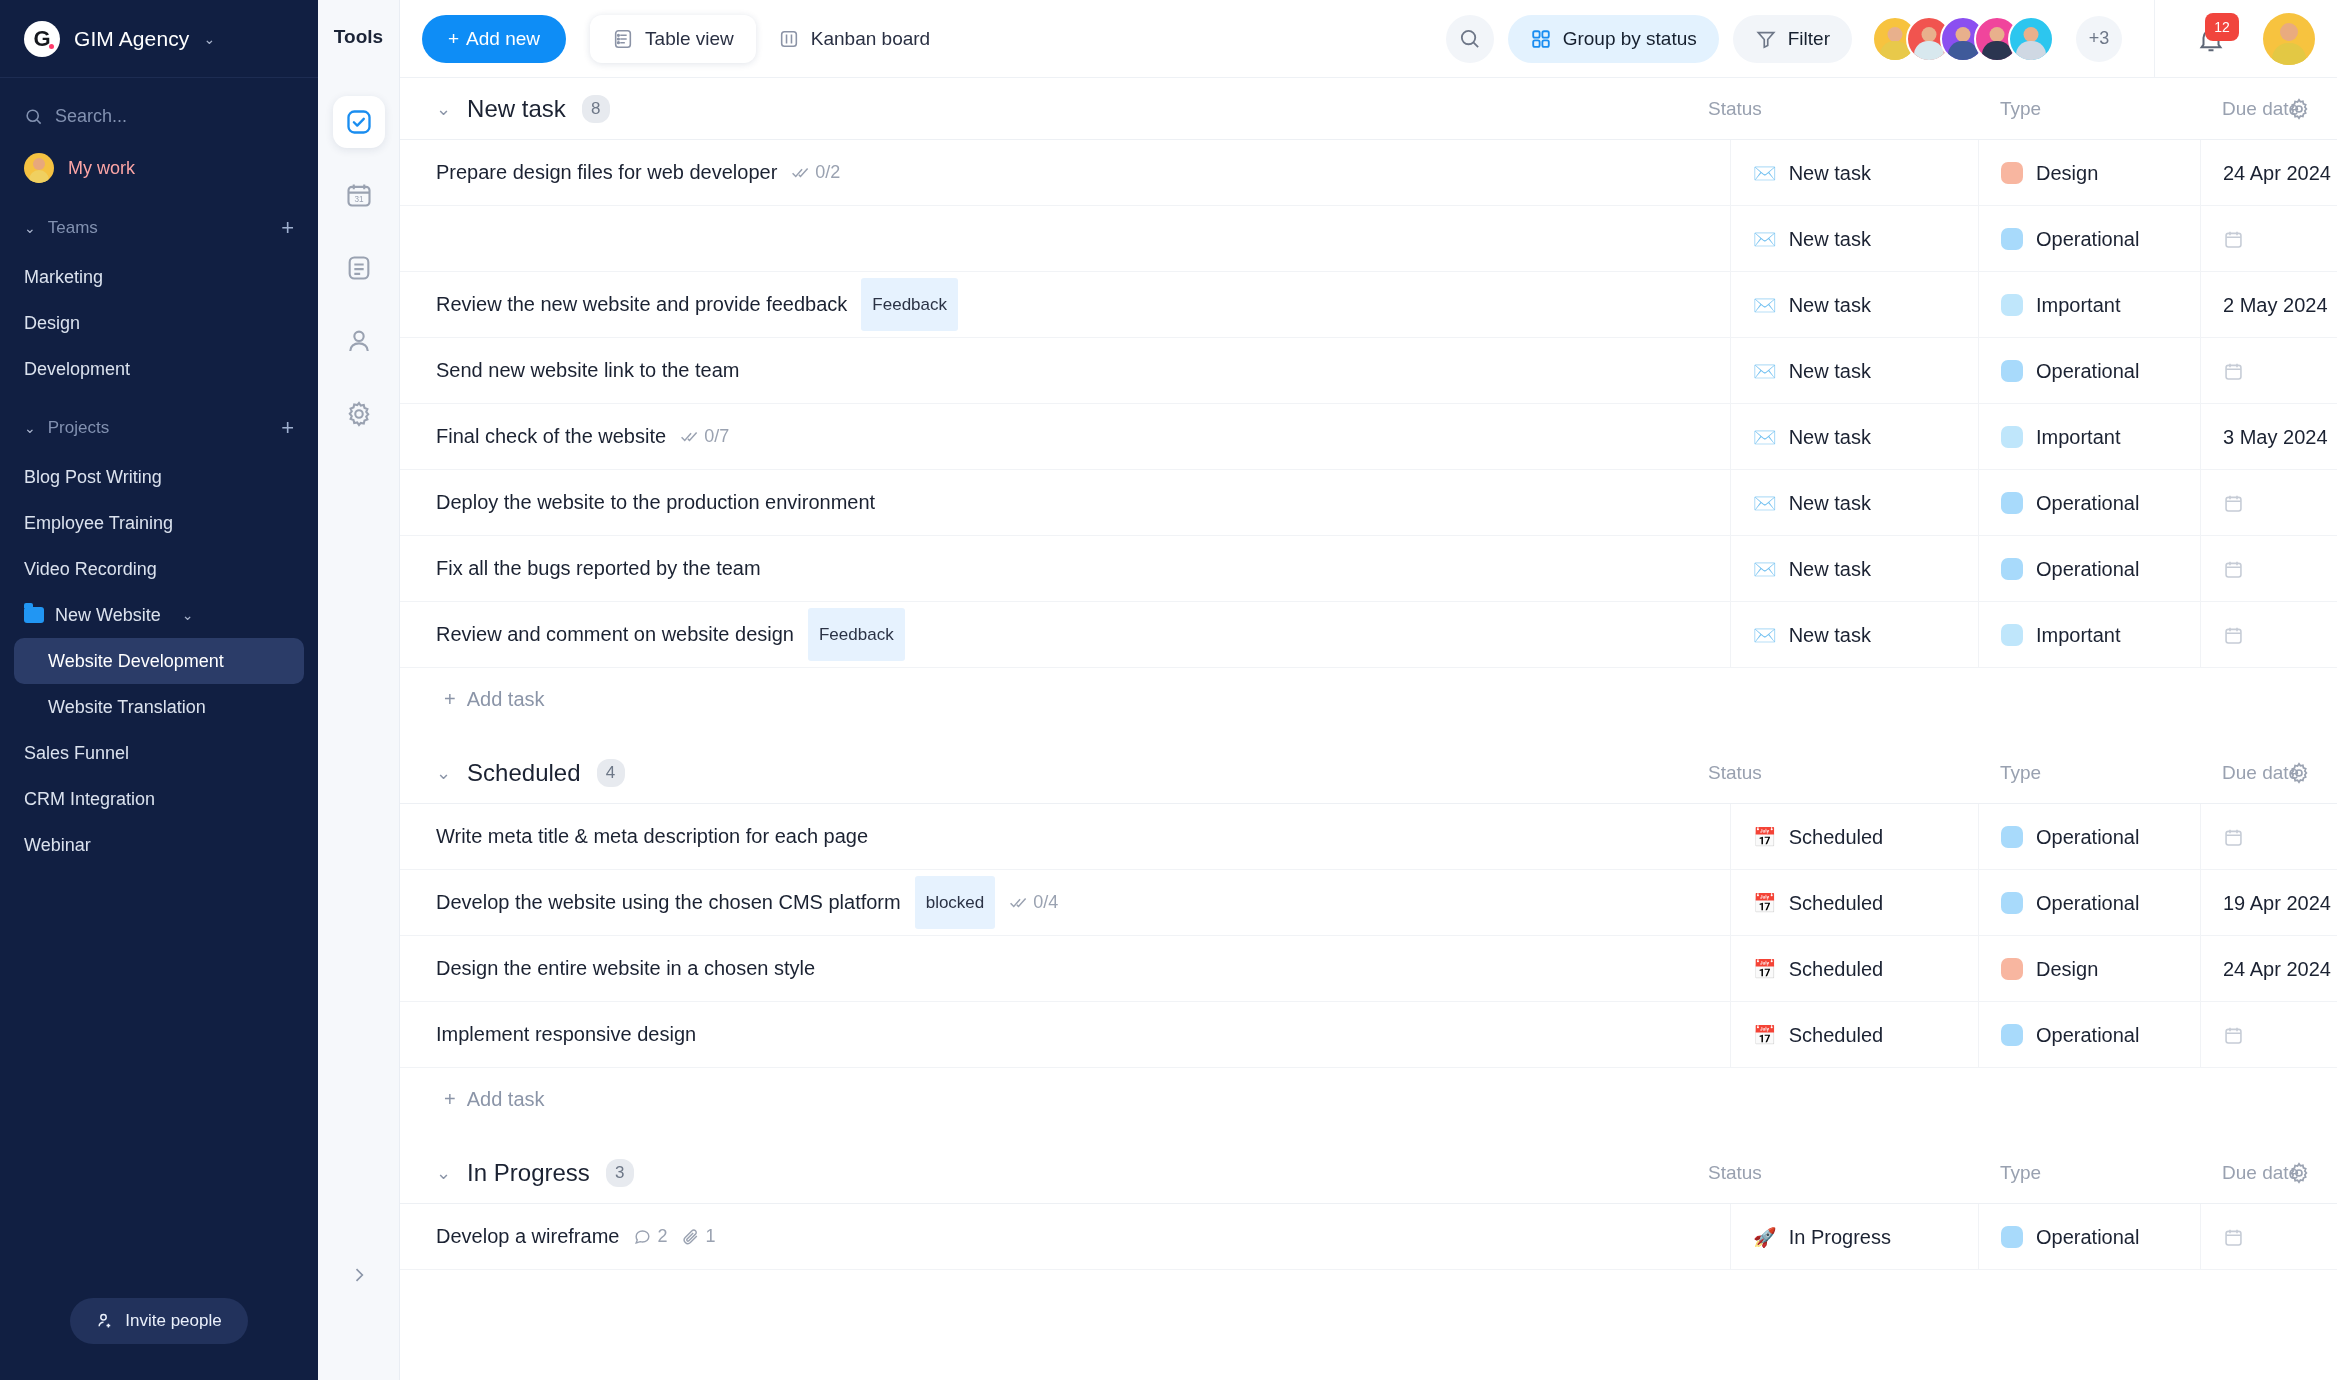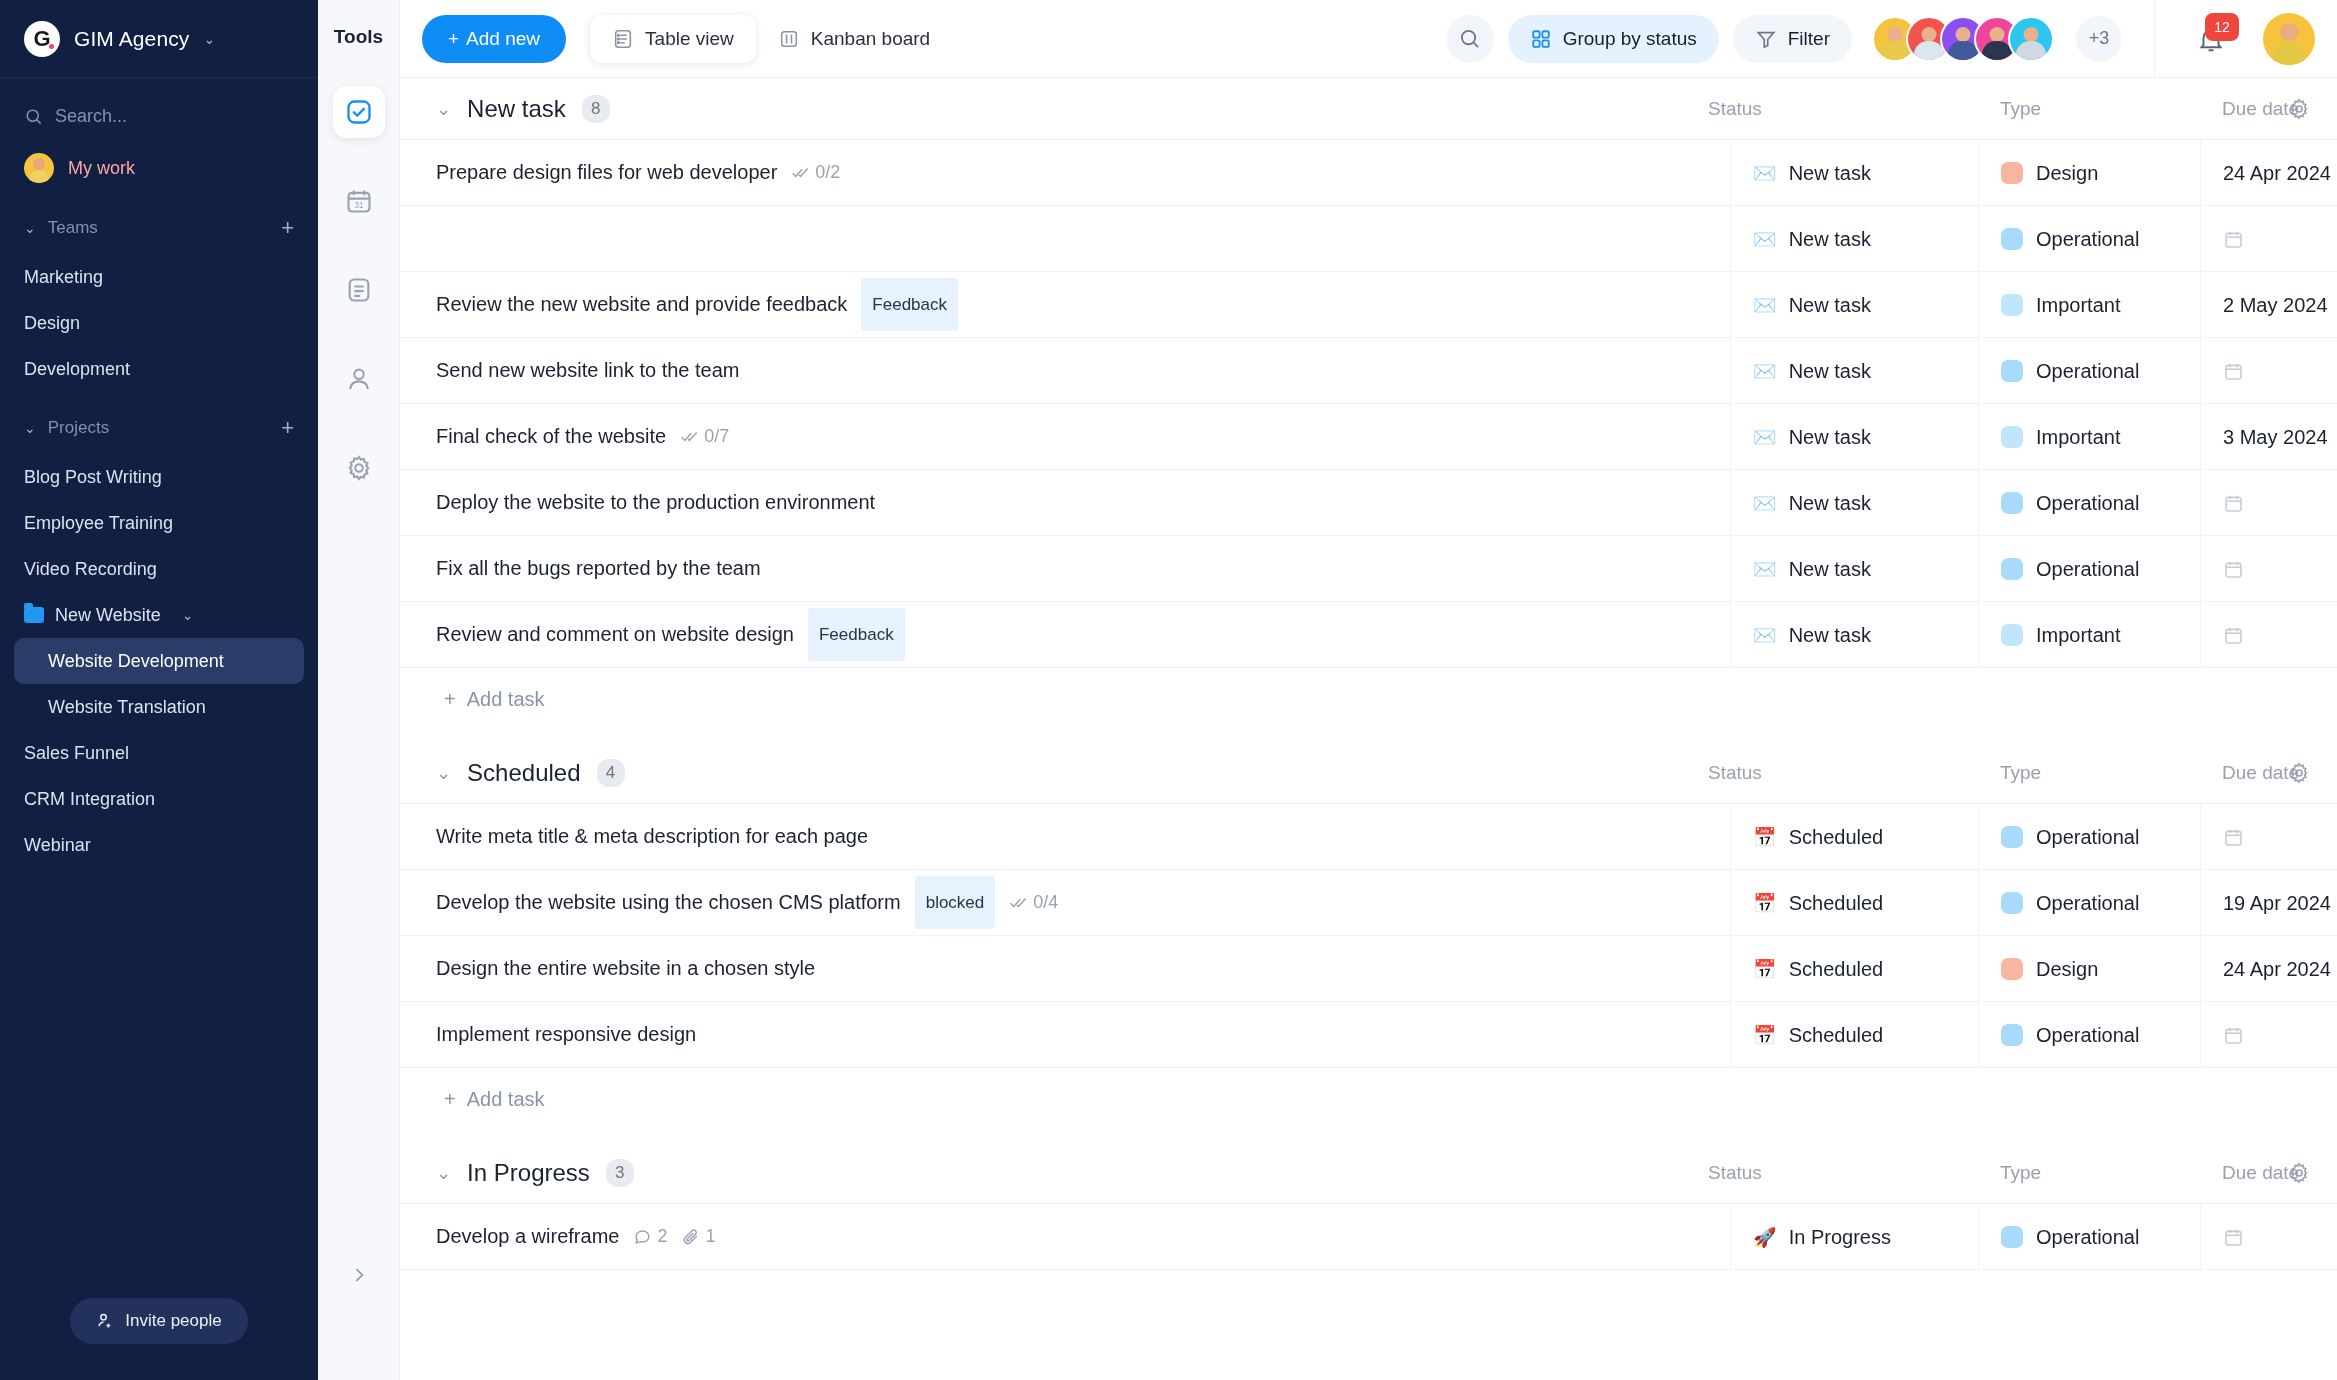--- a/index.html
+++ b/index.html
@@ -77,21 +77,21 @@
     font-family: "Liberation Sans", sans-serif;
   }
 
   
   .rail {
     width: 82px; flex: 0 0 82px; background: #f6f8fb; height: 1380px;
     border-right: 1px solid #e9edf3; position: relative;
     display: flex; flex-direction: column; align-items: center; text-align: center;
   }
   .rail-title { font-size: 19px; font-weight: 700; color: #1b2437; margin-top: 26px; }
-  .rail-icons { margin-top: 38px; display: flex; flex-direction: column; gap: 37px; align-items: center; }
+  .rail-icons { margin-top: 48px; display: flex; flex-direction: column; gap: 21px; align-items: center; }
   .rail-btn {
     width: 52px; height: 52px; border-radius: 14px; display: flex;
     align-items: center; justify-content: center; cursor: pointer; background: transparent;
   }
   .rail-btn.active { background: #ffffff; box-shadow: 0 2px 8px rgba(25,45,90,.10); }
   .rail-expand {
     position: absolute; bottom: 88px; left: 50%; transform: translateX(-50%);
     width: 34px; height: 34px; display: flex; align-items: center; justify-content: center;
     cursor: pointer; color: #8b95a8;
   }

